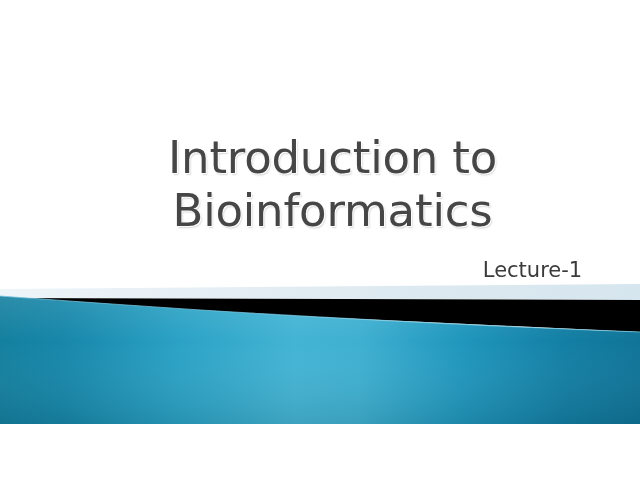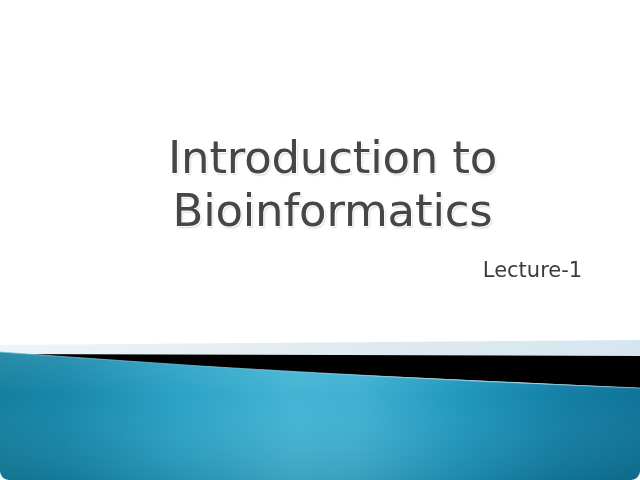--- a/index.html
+++ b/index.html
@@ -10,24 +10,23 @@
     width: 640px;
     height: 480px;
     overflow: hidden;
     background: #ffffff;
     font-family: "DejaVu Sans", "Liberation Sans", sans-serif;
   }
 
   .slide {
     position: relative;
     width: 640px;
-    height: 480px;
+    height: 424px;
     background: #ffffff;
     overflow: hidden;
-    border-radius: 9px;
   }
 
   
   .title-block {
     position: absolute;
     left: 60px;
     top: 131px;
     width: 545px;
     text-align: center;
   }

